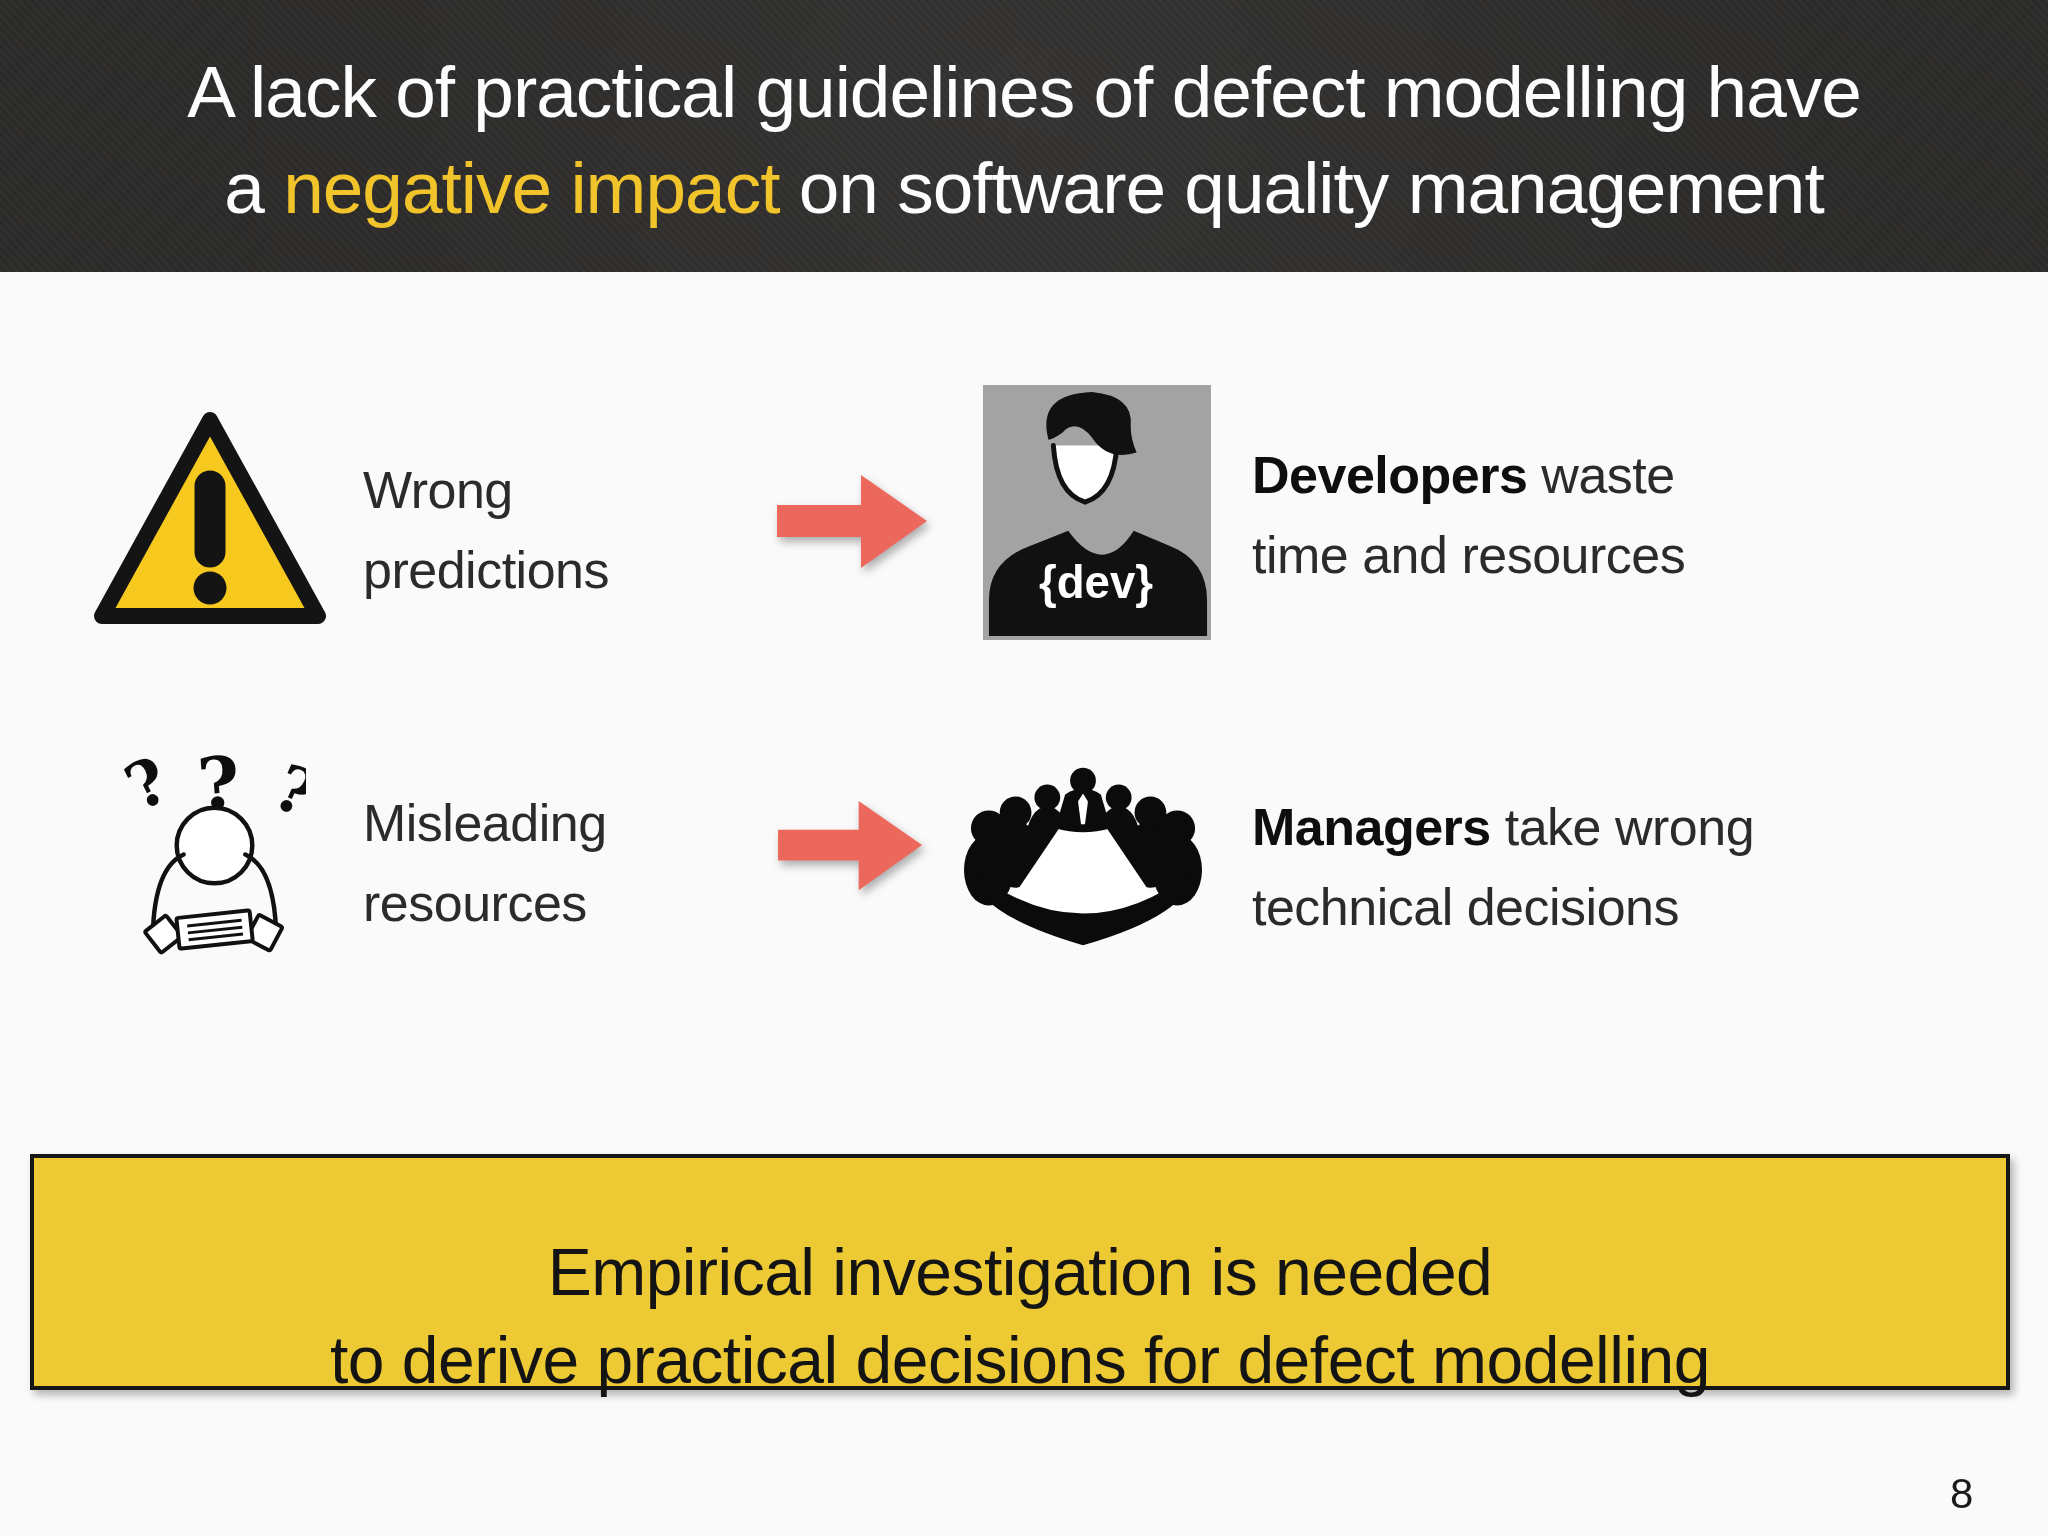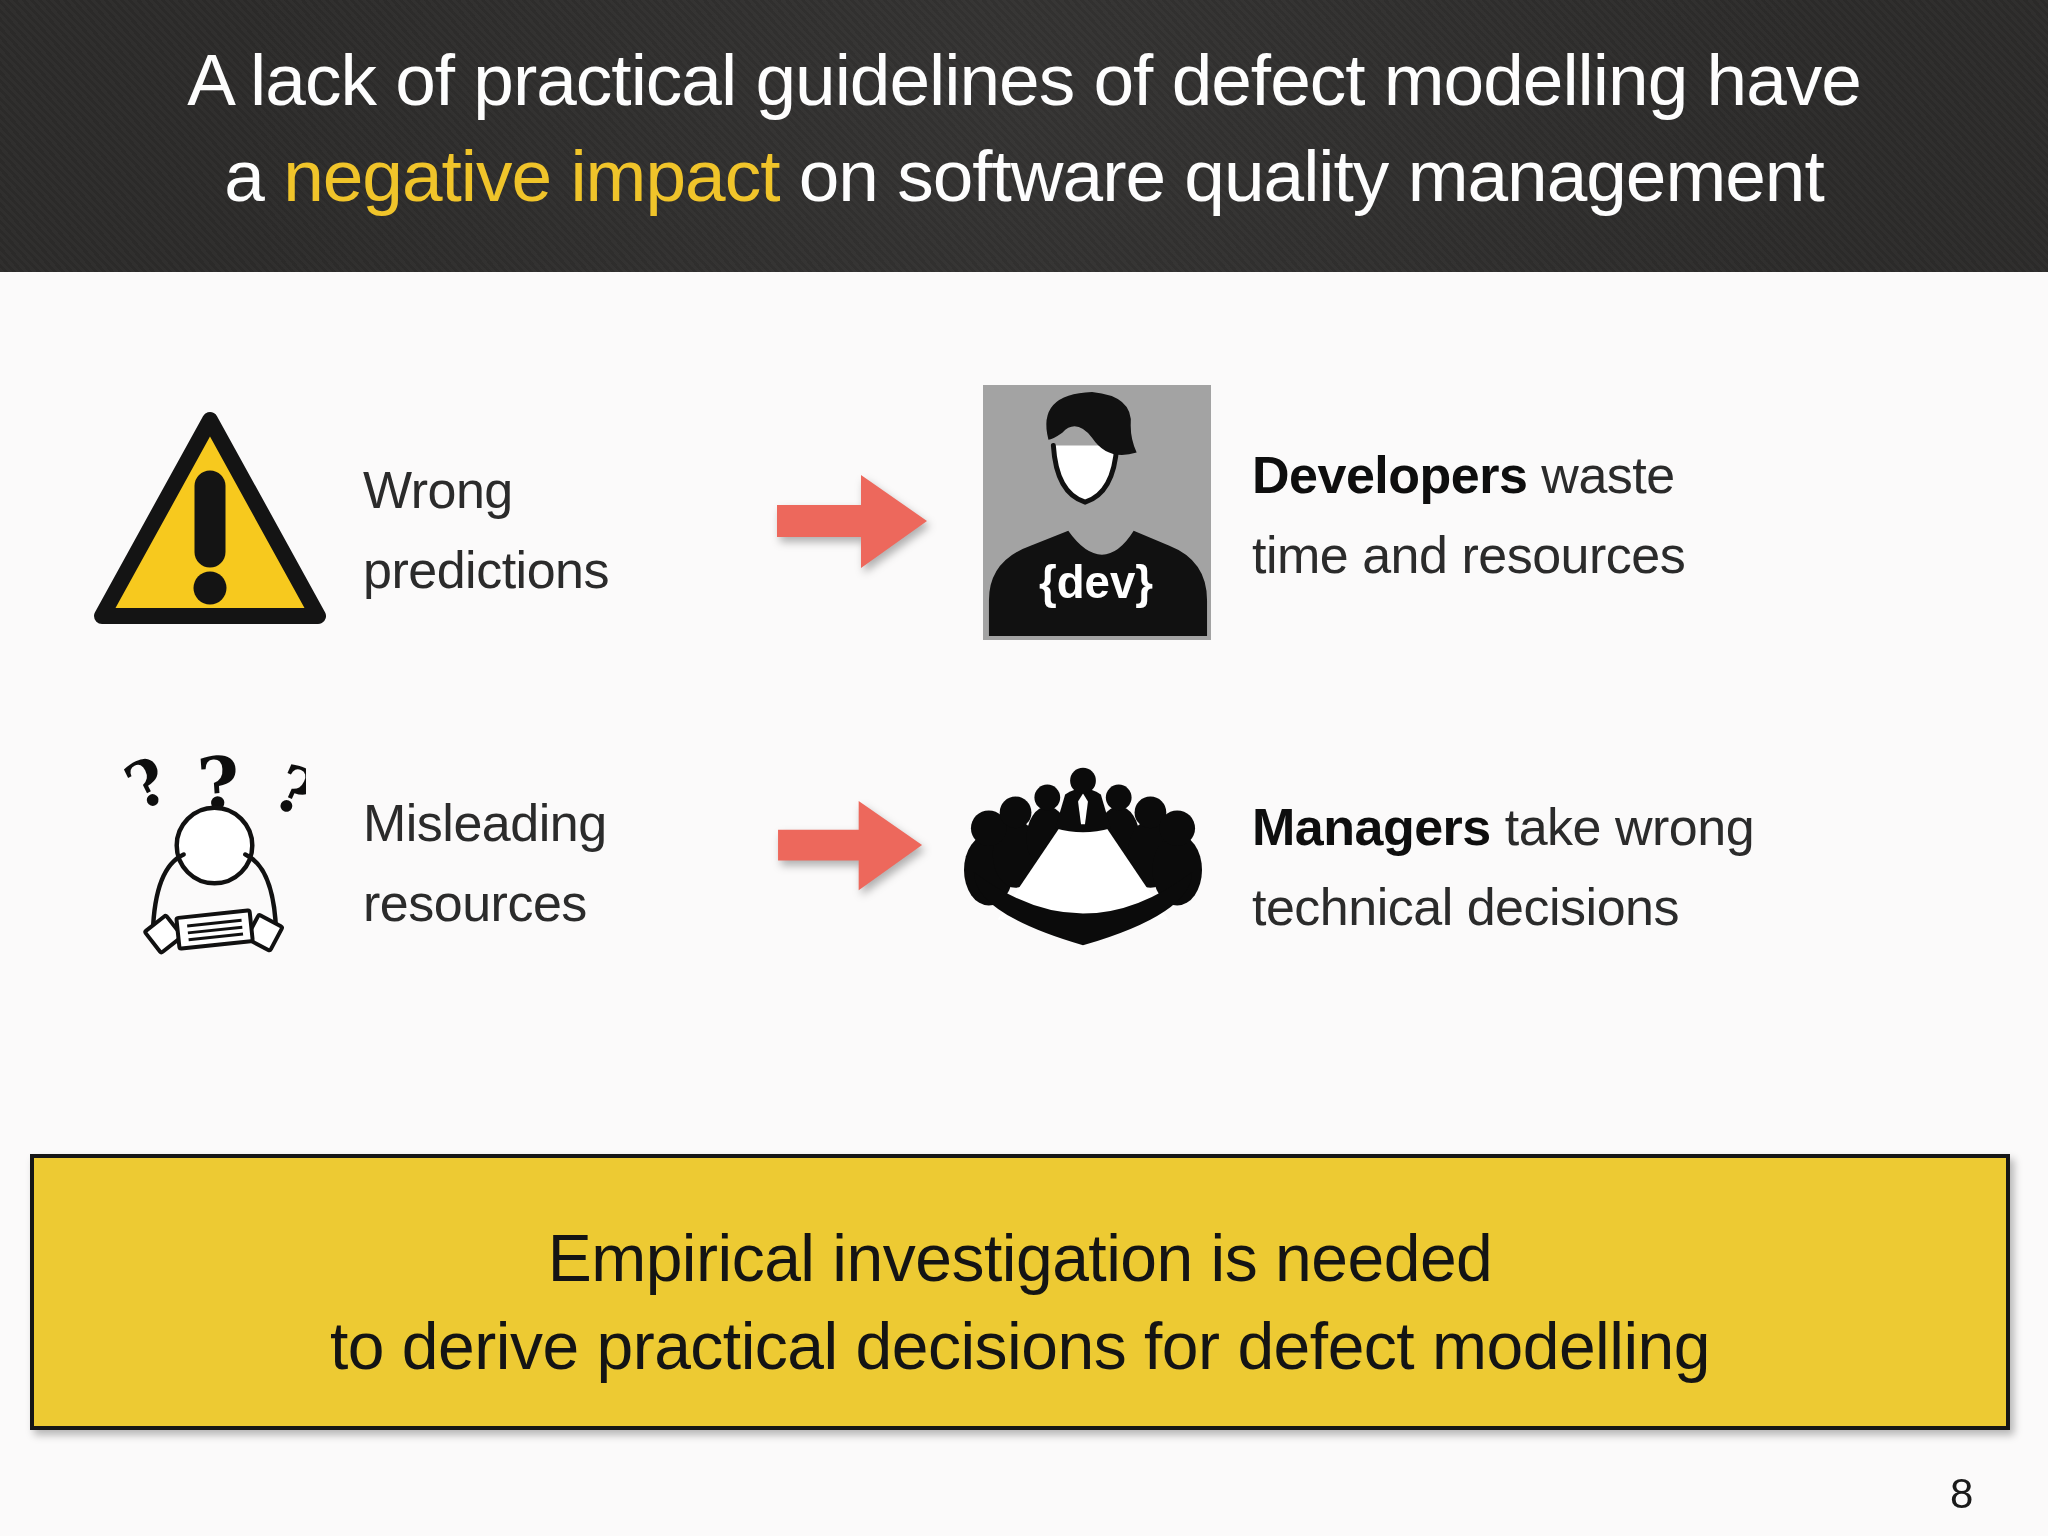--- a/index.html
+++ b/index.html
@@ -7,41 +7,41 @@
     position:relative;width:2048px;height:1536px;overflow:hidden;
     background:var(--slide-bg,#fbfafa);
     font-family:"Liberation Sans","DejaVu Sans",sans-serif;
   }
   
   .hdr{
     position:absolute;left:0;top:0;width:100%;height:272px;
     background:
       repeating-linear-gradient(47deg, rgba(255,255,255,.018) 0 3px, rgba(0,0,0,.02) 3px 6px),
       radial-gradient(circle at 50% 35%, #343332 0%, var(--header-bg,#2c2b2a) 75%);
-    text-align:center;padding-top:32px;box-sizing:border-box;
+    text-align:center;padding-top:44px;box-sizing:border-box;
   }
   .hline{
     font-size:73px;line-height:96px;letter-spacing:-1px;white-space:nowrap;
     color:var(--header-text,#fdfdfd);
   }
   .hl{color:var(--highlight,#f0c42a);}
   
   .abs{position:absolute;}
   .cause-text,.effect-text{
     font-size:52px;line-height:80px;color:var(--body-text,#2b2b2b);
     letter-spacing:-0.5px;white-space:nowrap;
   }
   .effect-text b{color:#0e0e0e;}
   
   .banner{
-    position:absolute;left:30px;top:1154px;width:1980px;height:276px;
+    position:absolute;left:30px;top:1154px;width:1980px;height:236px;
     box-sizing:border-box;border:4px solid var(--banner-border,#161616);
     background:var(--banner-bg,#edca33);
     box-shadow:4px 5px 8px rgba(0,0,0,.28);
-    text-align:center;padding-top:56px;
+    text-align:center;padding-top:70px;
   }
   .bline{font-size:66px;line-height:88px;color:#141414;letter-spacing:-0.5px;white-space:nowrap;}
   .pagenum{position:absolute;left:1950px;top:1470px;font-size:42px;color:#1a1a1a;}
   svg{display:block;}
   .devbg{background:#a3a3a3;}
 </style>
 </head>
 <body>
 
 <div class="slide">

